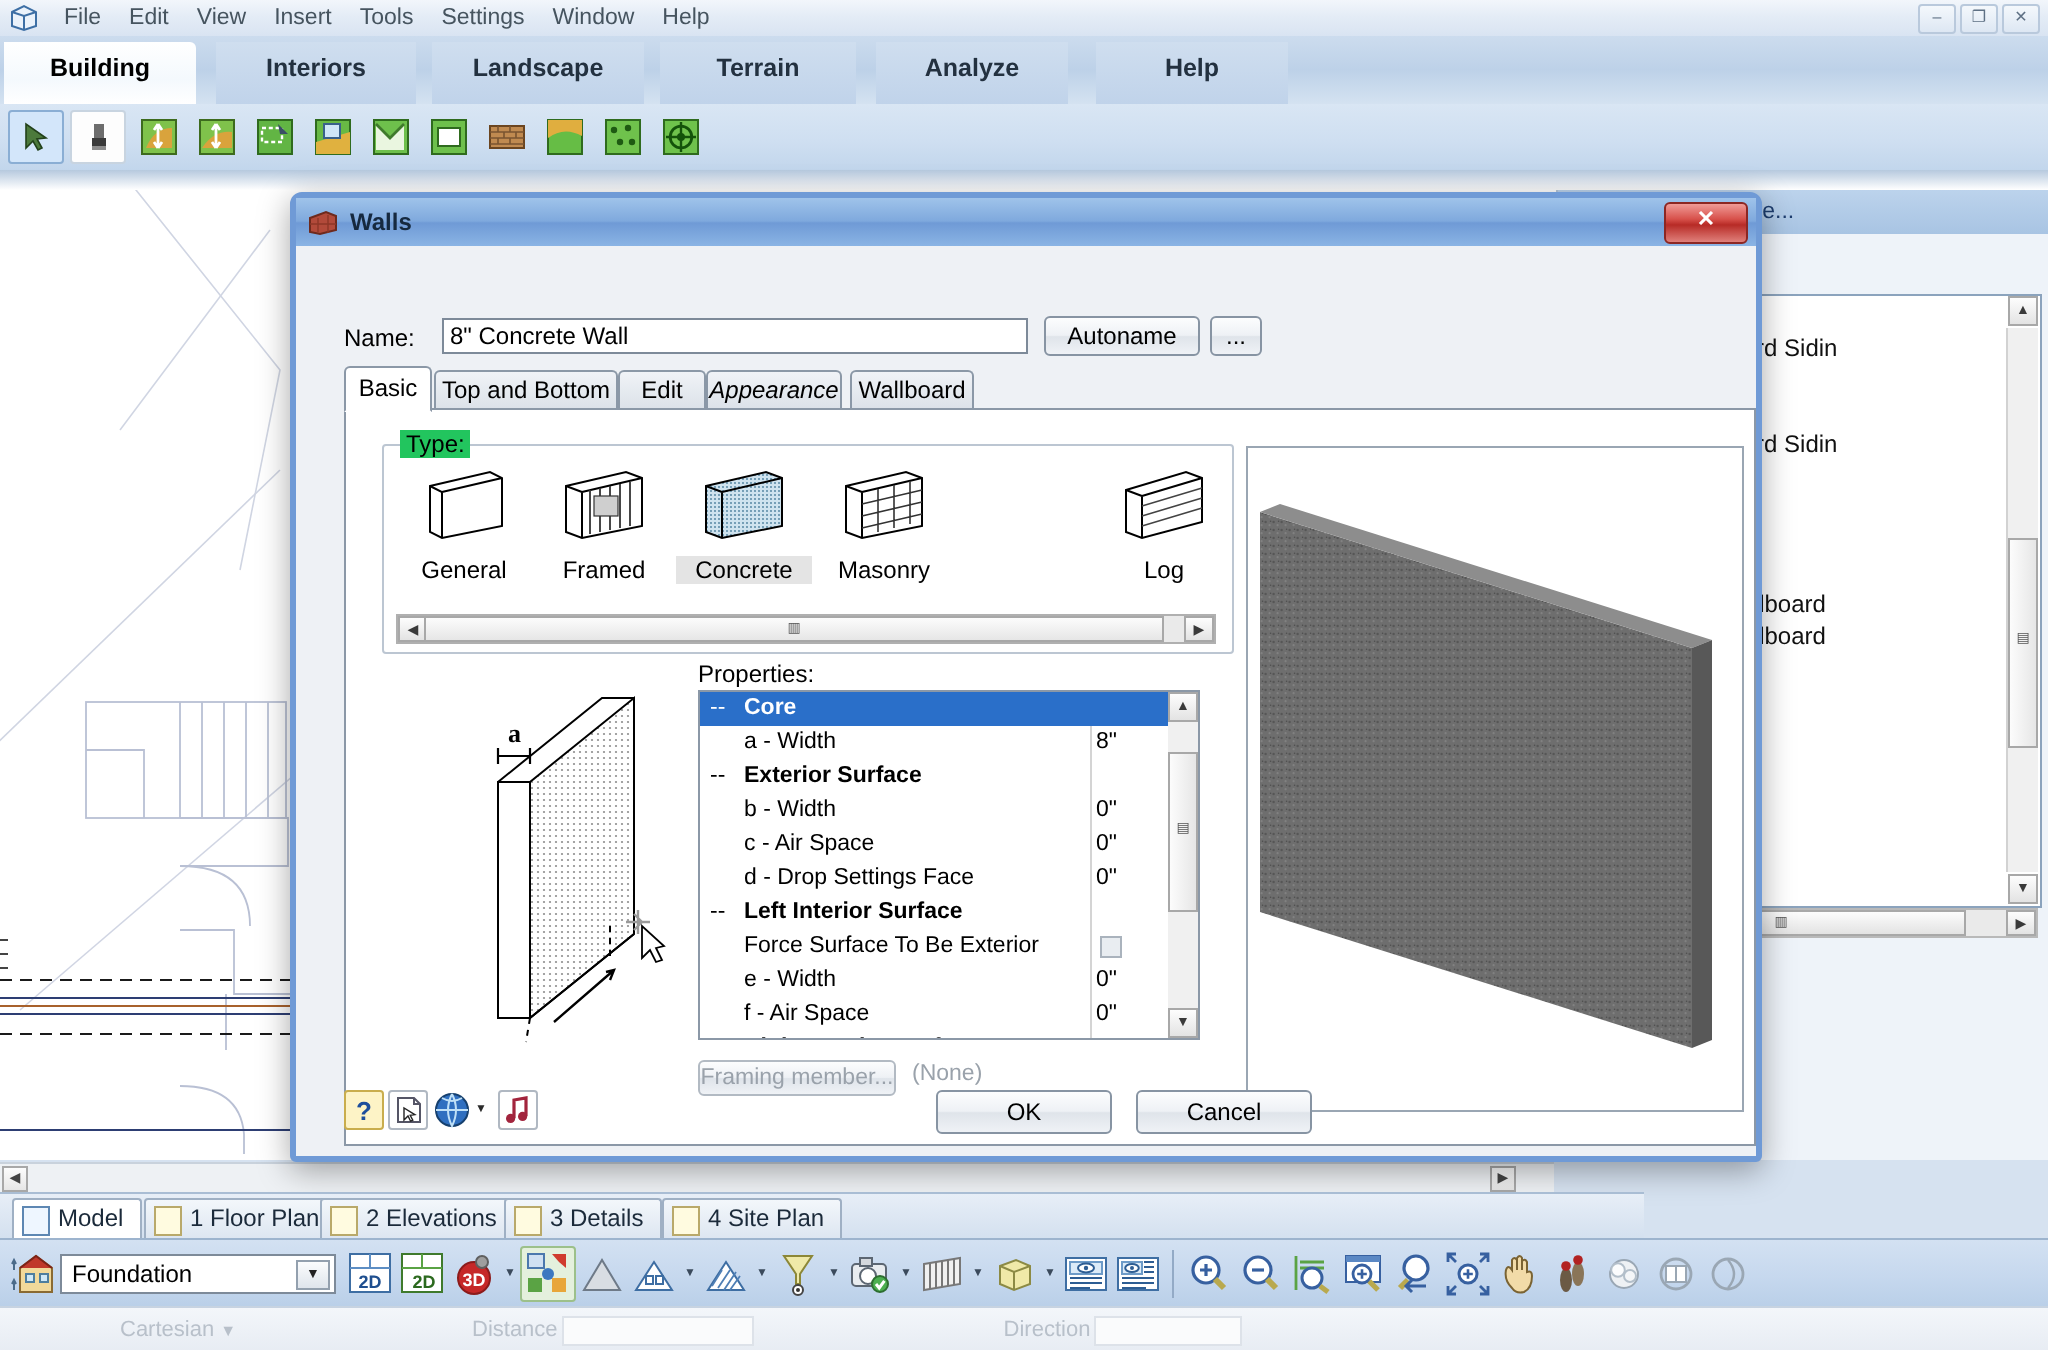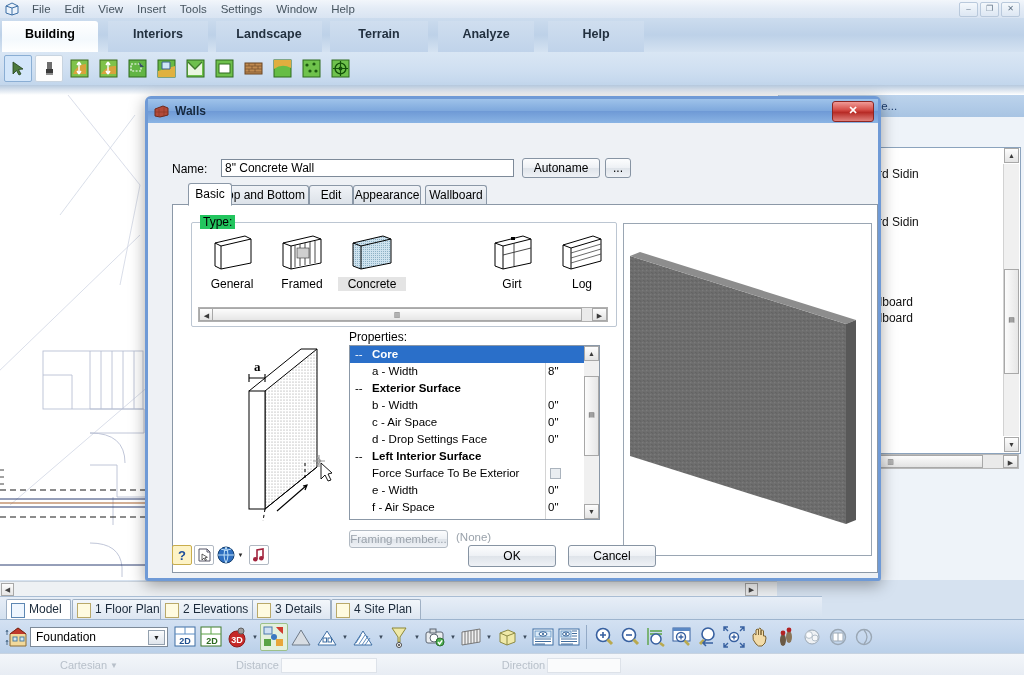--- a/index.html
+++ b/index.html
@@ -536,24 +536,24 @@
     <div id="dlgclose">✕</div>
   </div>
 
   <div id="dlgbody">
     <span class="lbl abs" style="left:8px;top:37px;">Name:</span>
     <div id="nameinput">8" Concrete Wall</div>
     <div class="btn abs" style="left:358px;top:33px;width:78px;height:20px;line-height:18px;">Autoname</div>
     <div class="btn abs" style="left:441px;top:33px;width:26px;height:20px;line-height:18px;">...</div>
 
     <div id="tabstrip">
-      <div class="dtab active" style="left:16px;width:44px;text-align:center;">Basic</div>
+      <div class="dtab active" style="left:0;width:44px;text-align:center;">Basic</div>
       <div class="dtab" style="left:45px;width:92px;">Top and Bottom</div>
       <div class="dtab" style="left:137px;width:44px;">Edit</div>
-      <div class="dtab" style="left:181px;width:68px;">Appearance</div>
+      <div class="dtab" style="left:181px;width:68px;font-style:italic;">Appearance</div>
       <div class="dtab" style="left:253px;width:62px;">Wallboard</div>
     </div>
 
     <div id="tabpage">
 
       <div id="typegroup">
         <span id="typelegend">Type:</span>
 
         <div class="tcell" style="left:6px;">
           <svg width="50" height="42" viewBox="0 0 50 42">
@@ -577,28 +577,27 @@
                 <pattern id="dotp" width="2" height="2" patternUnits="userSpaceOnUse">
                   <rect width="2" height="2" fill="#cfe3ef"></rect>
                   <circle cx="0.5" cy="0.5" r=".45" fill="#4a7e9c"></circle>
                 </pattern>
               </defs>
               <polygon points="6,12 36,5 44,8 44,32 14,38 6,35" fill="url(#dotp)" stroke="#000"></polygon>
               <path d="M6 12 L14 15 L14 38 M14 15 L44 8" stroke="#000" fill="none"></path>
             </svg>
           <span class="tlabel">Concrete</span>
         </div>
-        <div class="tcell" style="left:286px;">
+        <div class="tcell" style="left:216px;">
           <svg width="50" height="42" viewBox="0 0 50 42">
-              <polygon points="8,12 36,5 44,8 44,32 16,38 8,35" fill="#fff" stroke="#000"></polygon>
-              <path d="M8 12 L16 15 L16 38 M16 15 L44 8" stroke="#000" fill="none"></path>
-              <path d="M27 12 V35 M16 24 L44 17" stroke="#333" stroke-width=".9" fill="none"></path>
-              <rect x="24" y="6" width="4" height="3" fill="#000"></rect>
+              <polygon points="6,12 36,5 44,8 44,32 14,38 6,35" fill="#fff" stroke="#000"></polygon>
+              <path d="M6 12 L14 15 L14 38 M14 15 L44 8" stroke="#000" fill="none"></path>
+              <path d="M14 21 L44 14 M14 27 L44 20 M14 33 L44 26 M22 13.5 V35 M30 11.5 V33 M38 9.5 V31" stroke="#333" stroke-width=".8" fill="none"></path>
             </svg>
-          <span class="tlabel">Girt</span>
+          <span class="tlabel">Masonry</span>
         </div>
         <div class="tcell" style="left:356px;">
           <svg width="50" height="42" viewBox="0 0 50 42">
               <polygon points="6,14 36,5 44,8 44,30 14,38 6,35" fill="#fff" stroke="#000"></polygon>
               <path d="M6 14 L14 17 L14 38 M14 17 L44 8" stroke="#000" fill="none"></path>
               <path d="M14 22 L44 13 M14 27 L44 18 M14 32 L44 23" stroke="#444" stroke-width=".8" fill="none"></path>
             </svg>
           <span class="tlabel">Log</span>
         </div>
 

